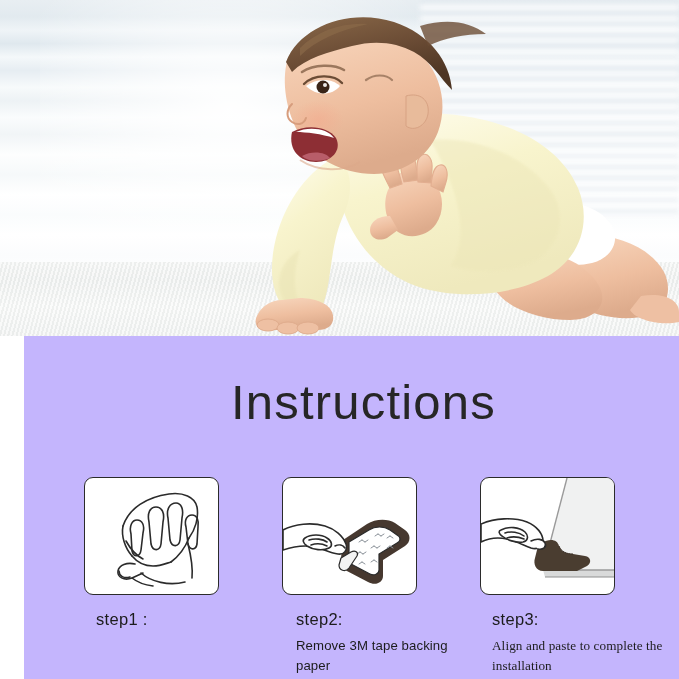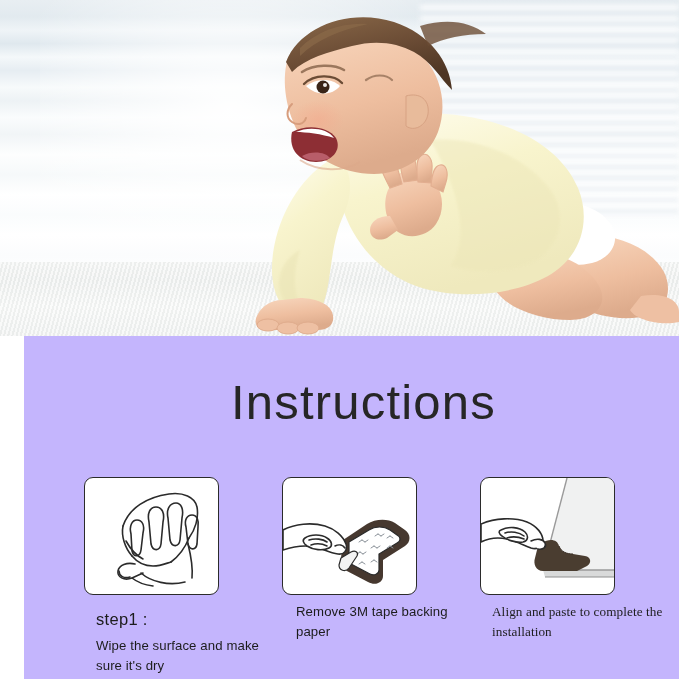--- a/index.html
+++ b/index.html
@@ -367,21 +367,20 @@
                        L 58 95"></path>
               <path d="M34 93 C 34 98 39 101 45 99"></path>
 
               <path d="M56 95 C 66 104 84 108 100 104"></path>
               <path d="M103 66 C 106 78 108 90 107 100"></path>
               <path d="M47 100 C 52 104 60 107 68 108"></path>
             </g>
           </svg>
         </div>
         <div class="step-label">step1 :</div>
-        <div class="step-desc">Wipe the surface and make sure it's dry</div>
       </div>
 
       <div class="step">
         <div class="panel">
           <svg width="135" height="118" viewBox="0 0 135 118" xmlns="http://www.w3.org/2000/svg">
 
             <path d="M60 62 L 84 46 C 92 41 104 40 112 45 L 122 52
                      C 128 56 128 64 122 68 L 100 82
                      L 100 98 C 100 105 92 108 85 104 L 62 92
                      C 57 89 56 84 58 80 Z" fill="#46382f"></path>
@@ -416,20 +415,21 @@
                        C 26 67 12 68 0 72 Z"></path>
 
               <path d="M22 60 C 28 56 38 56 44 60 C 49 63 50 68 46 70
                        C 40 73 30 72 24 68 C 20 65 19 62 22 60 Z"></path>
               <path d="M26 62 C 32 60 40 61 44 64"></path>
               <path d="M28 67 C 34 65 40 66 44 68"></path>
               <path d="M52 68 C 56 66 60 67 62 70"></path>
             </g>
           </svg>
         </div>
+        <div class="step-label">step2:</div>
         <div class="step-desc">Remove 3M tape backing paper</div>
       </div>
 
       <div class="step">
         <div class="panel">
           <svg width="135" height="118" viewBox="0 0 135 118" xmlns="http://www.w3.org/2000/svg">
 
             <path d="M86 0 L 135 0 L 135 92 L 62 92 Z" fill="#f0f1f1"></path>
 
             <path d="M86 0 L 62 92" stroke="#9a9a9a" stroke-width="1.4" fill="none"></path>
@@ -456,18 +456,19 @@
 
               <path d="M20 52 C 28 48 38 49 44 54 C 48 58 47 63 42 64
                        C 35 65 26 62 21 58 C 18 56 17 53 20 52 Z"></path>
               <path d="M24 55 C 30 53 38 54 43 58"></path>
               <path d="M26 60 C 32 58 38 59 43 61"></path>
 
               <path d="M50 63 C 56 60 62 61 64 65 C 66 69 62 72 57 71"></path>
             </g>
           </svg>
         </div>
+        <div class="step-label">step3:</div>
         <div class="step-desc">Align and paste to complete the installation</div>
       </div>
 
     </div>
   </div>
 </div>
 
 </body></html>

